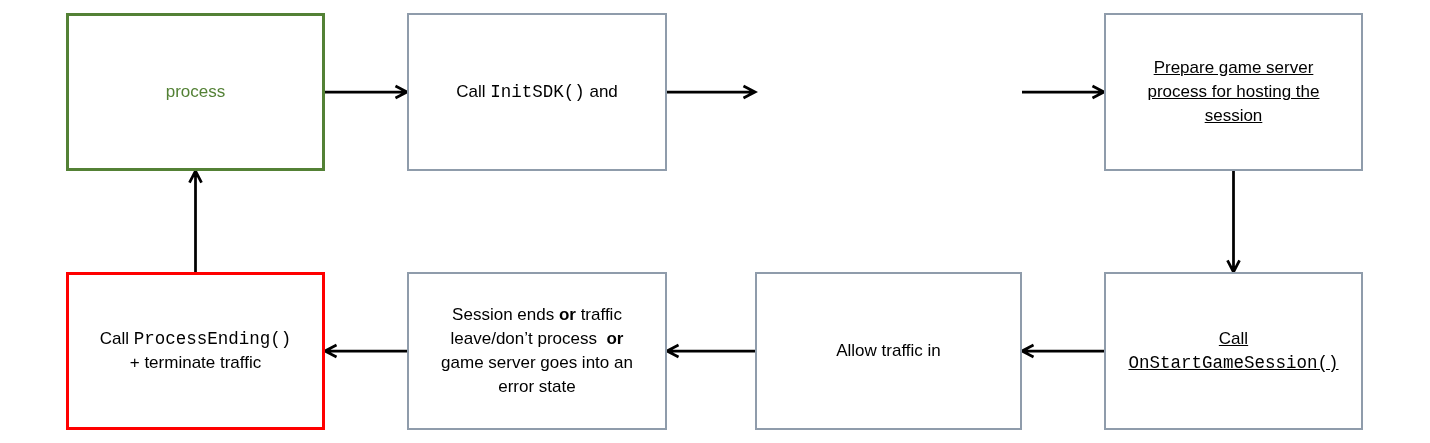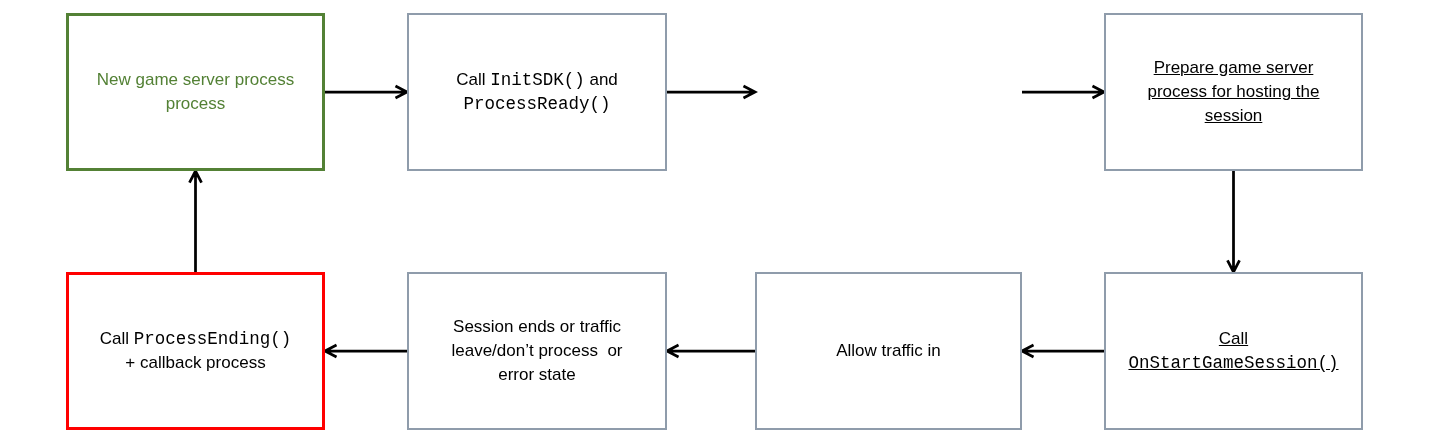--- a/index.html
+++ b/index.html
@@ -40,62 +40,61 @@
   .line {
     white-space: pre;
     font-family: "Liberation Sans", sans-serif;
     font-size: 17px;
     line-height: 24px;
   }
   .mono {
     font-family: "Liberation Mono", monospace;
     font-size: 17.5px;
   }
-  .bold { font-weight: normal; }
+  .bold { font-weight: bold; }
 </style>
 </head>
 <body>
 
 <div id="canvas">
   <svg id="arrow-layer" viewBox="0 0 1430 443">
       <path d="M325 92 L407 92 M395.46906600386933 98.00312928203928 L407 92 L395.46906600386933 85.99687071796072" fill="none" stroke="#000000" stroke-width="2.75"></path>
       <path d="M667 92 L755 92 M743.4690660038693 98.00312928203928 L755 92 L743.4690660038693 85.99687071796072" fill="none" stroke="#000000" stroke-width="2.75"></path>
       <path d="M1022 92 L1104 92 M1092.4690660038693 98.00312928203928 L1104 92 L1092.4690660038693 85.99687071796072" fill="none" stroke="#000000" stroke-width="2.75"></path>
       <path d="M1233.5 171 L1233.5 272 M1227.4968707179607 260.46906600386933 L1233.5 272 L1239.5031292820393 260.46906600386933" fill="none" stroke="#000000" stroke-width="2.75"></path>
       <path d="M1104 351 L1022 351 M1033.5309339961307 344.99687071796075 L1022 351 L1033.5309339961307 357.00312928203925" fill="none" stroke="#000000" stroke-width="2.75"></path>
       <path d="M755 351 L667 351 M678.5309339961307 344.99687071796075 L667 351 L678.5309339961307 357.00312928203925" fill="none" stroke="#000000" stroke-width="2.75"></path>
       <path d="M407 351 L325 351 M336.53093399613067 344.99687071796075 L325 351 L336.53093399613067 357.00312928203925" fill="none" stroke="#000000" stroke-width="2.75"></path>
       <path d="M195.5 272 L195.5 171 M201.50312928203928 182.5309339961307 L195.5 171 L189.49687071796072 182.5309339961307" fill="none" stroke="#000000" stroke-width="2.75"></path>
     </svg>
 
   <div class="box r0 c0 v-success">
-      <div class="line"><span>New game server process</span></div>
       <div class="line"><span>process</span></div>
     </div>
 
   <div class="box r0 c1 v-neutral">
       <div class="line"><span>Call </span><span class="mono">InitSDK()</span><span> and</span></div>
-      <div class="line"><span class="mono">ProcessReady()</span></div>
     </div>
 
 
   <div class="box r0 c3 v-neutral">
       <div class="line"><span>Prepare game server</span></div>
       <div class="line"><span>process for hosting the</span></div>
       <div class="line"><span>session</span></div>
     </div>
 
   <div class="box r1 c0 v-danger">
       <div class="line"><span>Call </span><span class="mono">ProcessEnding()</span></div>
-      <div class="line"><span>+ callback process</span></div>
+      <div class="line"><span>+ terminate traffic</span></div>
     </div>
 
   <div class="box r1 c1 v-neutral">
       <div class="line"><span>Session ends </span><span class="bold">or</span><span> traffic</span></div>
       <div class="line"><span>leave/don’t process  </span><span class="bold">or</span></div>
+      <div class="line"><span>game server goes into an</span></div>
       <div class="line"><span>error state</span></div>
     </div>
 
   <div class="box r1 c2 v-neutral">
       <div class="line"><span>Allow traffic in</span></div>
     </div>
 
   <div class="box r1 c3 v-neutral">
       <div class="line"><span>Call</span></div>
       <div class="line"><span class="mono">OnStartGameSession()</span></div>

